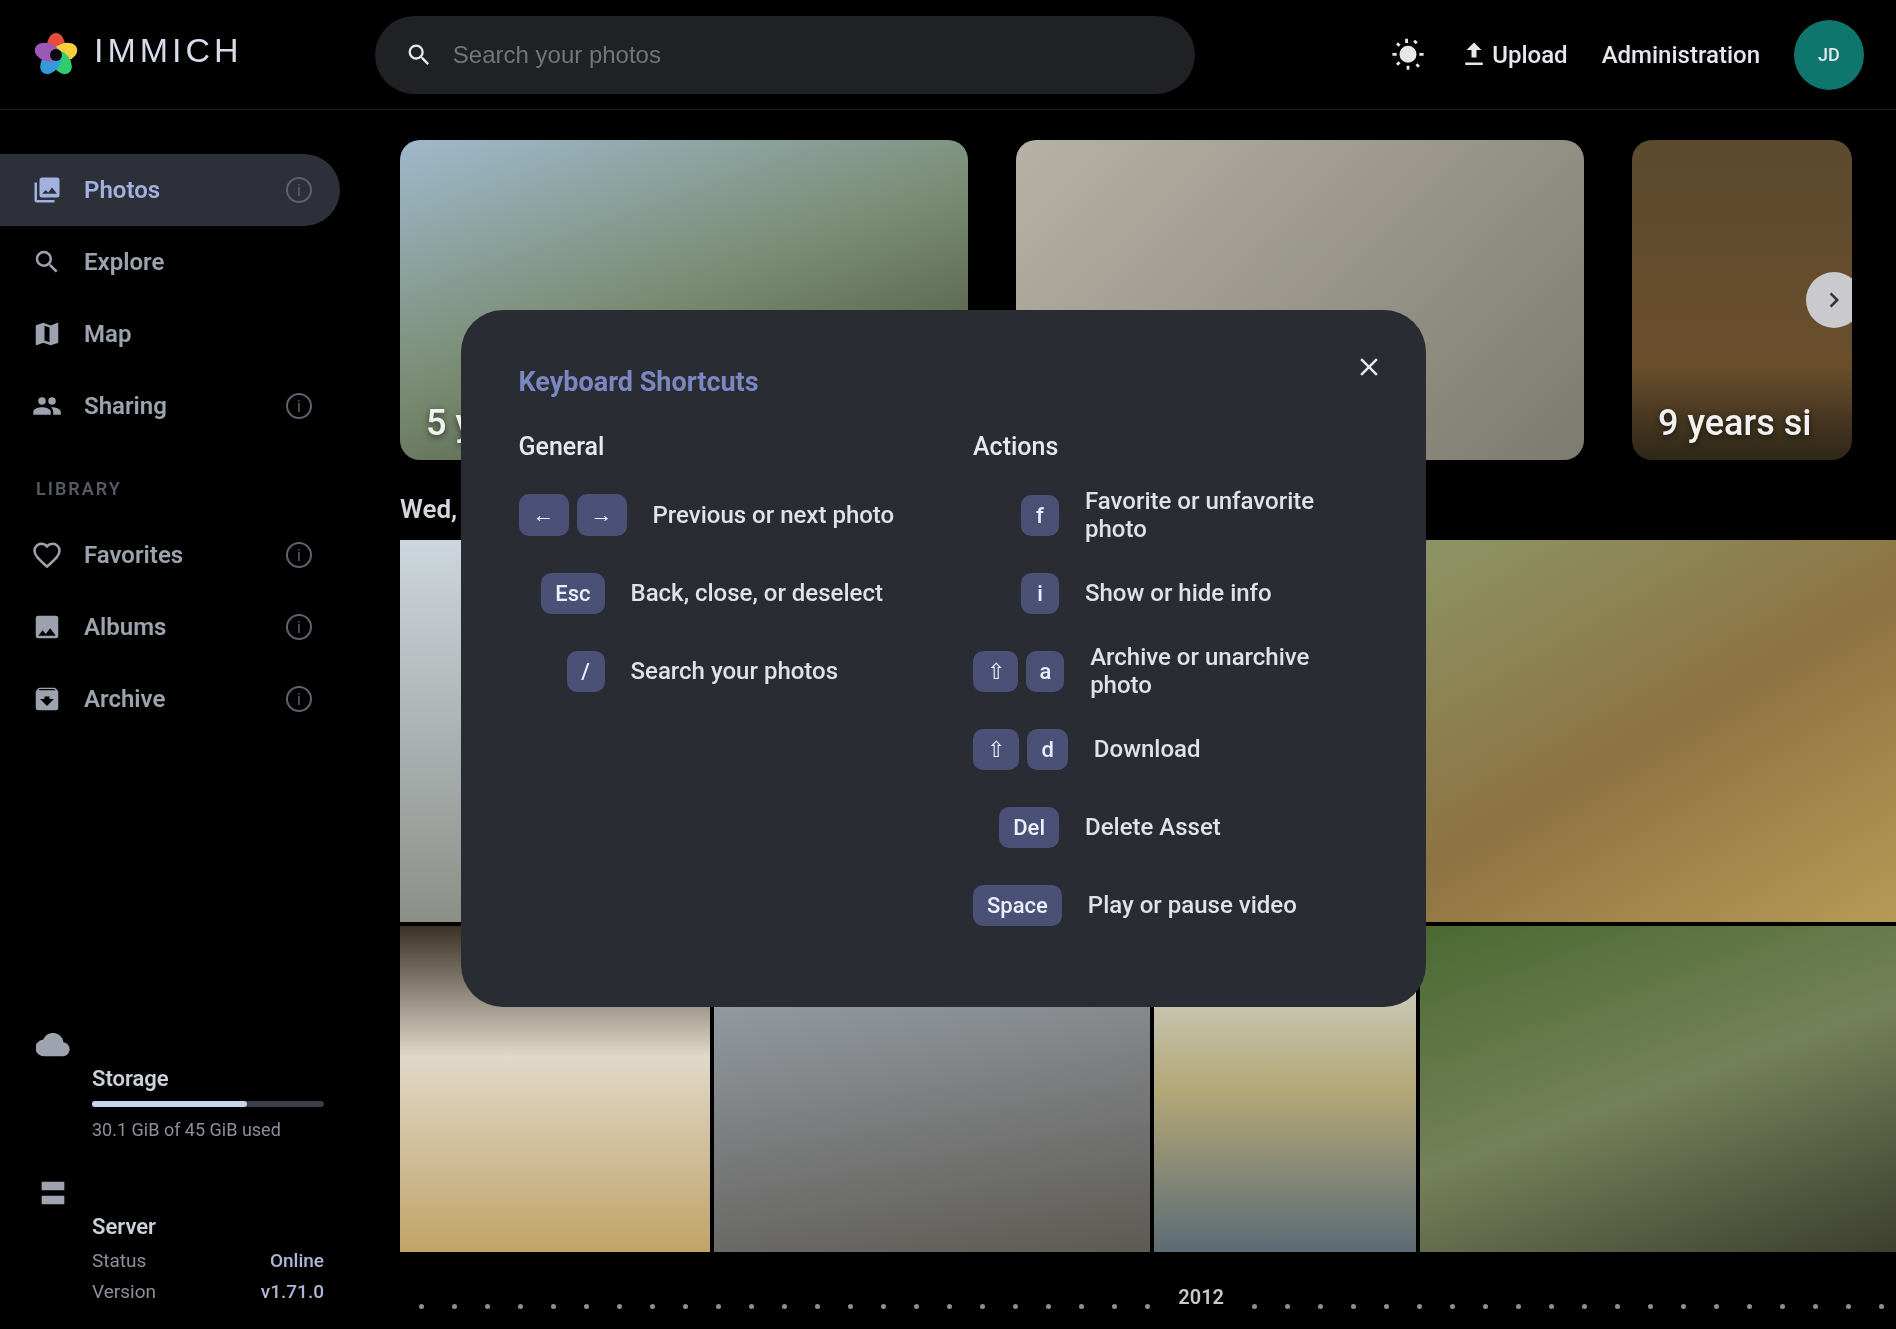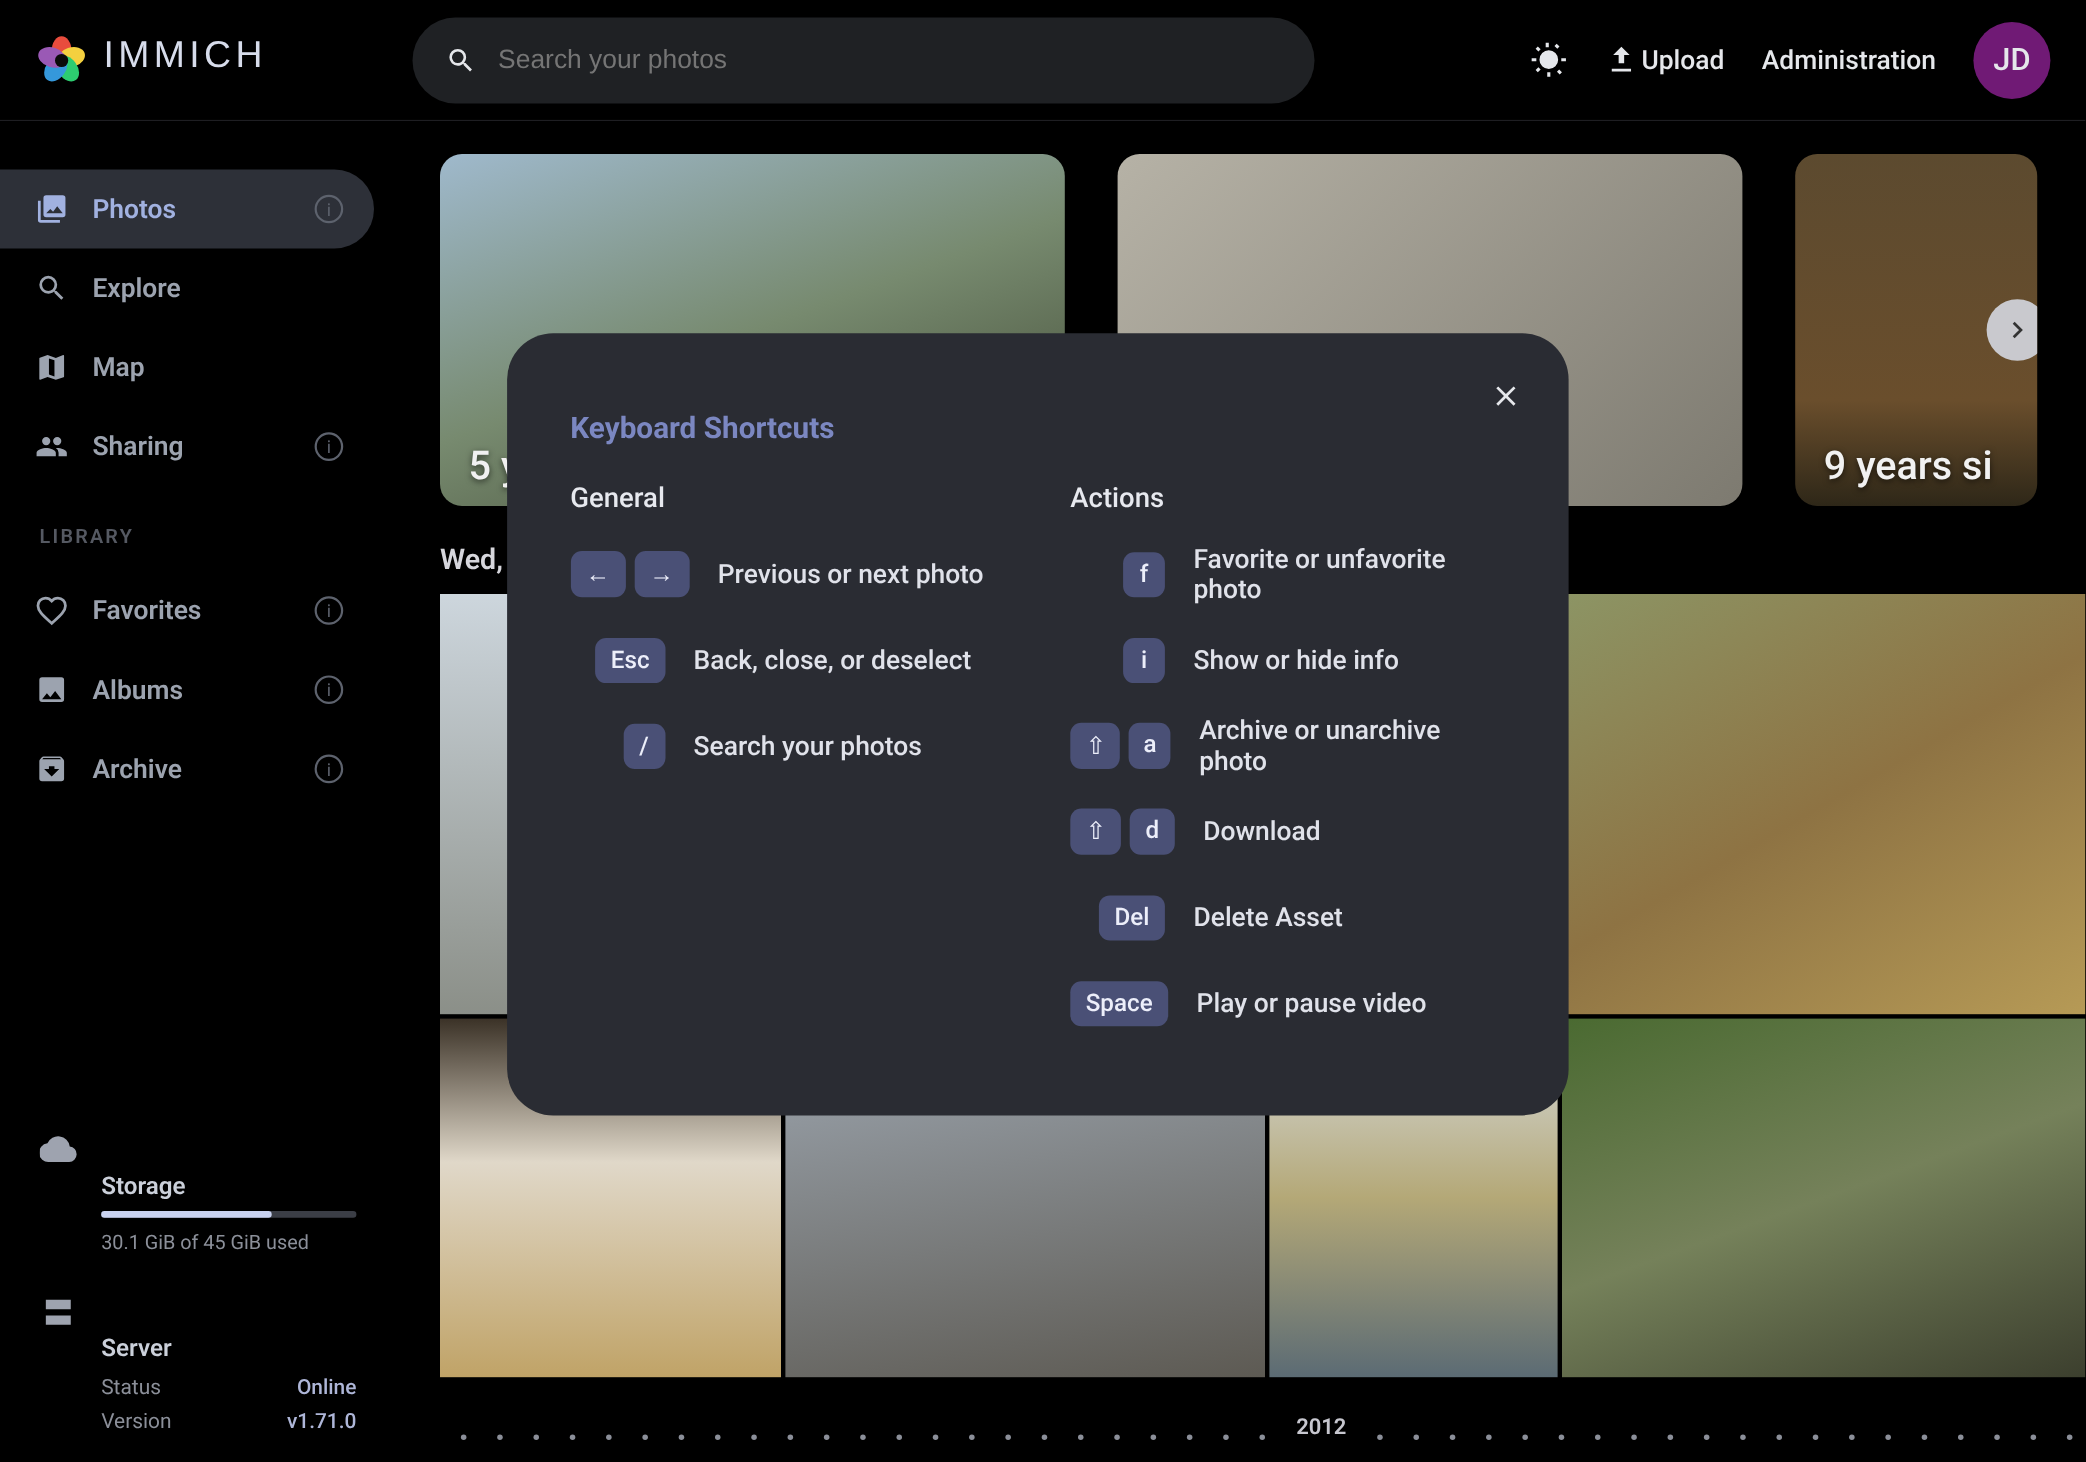--- a/index.html
+++ b/index.html
@@ -53,21 +53,21 @@
     background: transparent;
     border: none;
     outline: none;
     font-size: 24px;
     color: var(--text);
     width: 100%;
   }
   .header-spacer { flex: 1; }
   .header-right { display:flex; align-items:center; gap: 34px; }
   .hdr-btn { display:flex; align-items:center; gap:3px; font-size:24px; color:var(--text); font-weight:500; cursor:pointer; }
-  .avatar { width: 70px; height: 70px; border-radius: 50%; background: #701a75; display:flex; align-items:center; justify-content:center; font-size:28px; font-weight:500; color:#e5e7eb; }
+  .avatar { width: 70px; height: 70px; border-radius: 50%; background: #0f766e; display:flex; align-items:center; justify-content:center; font-size:18px; font-weight:500; color:#e5e7eb; }
 
   
   .sidebar {
     position: absolute;
     top: 110px; left: 0; bottom: 0;
     width: 360px;
     padding-top: 44px;
   }
   .side-item {
     display:flex; align-items:center; gap: 22px;
@@ -136,21 +136,21 @@
 
   
   .modal-backdrop {
     position:absolute; inset:0;
     display:flex; align-items:center; justify-content:center;
   }
   .modal {
     width: 965px;
     background: var(--modal-bg);
     border-radius: 42px;
-    padding: 70px 58px 54px;
+    padding: 56px 58px 54px;
     position: relative;
     transform: translate(-5px,-6px);
   }
   .modal-title { font-size:27px; font-weight:700; color: var(--accent-blue); }
   .modal-close { position:absolute; right: 42px; top: 42px; cursor:pointer; }
   .cols { display:flex; gap: 60px; margin-top: 34px; }
   .col-h { font-size:25px; font-weight:500; color:#e7e9ef; margin-bottom: 24px; }
   .sc-row { display:flex; align-items:center; gap: 26px; min-height: 60px; margin-bottom: 18px;}
   .keys { display:flex; gap: 8px; min-width: 86px; justify-content:flex-end;}
   .key {

